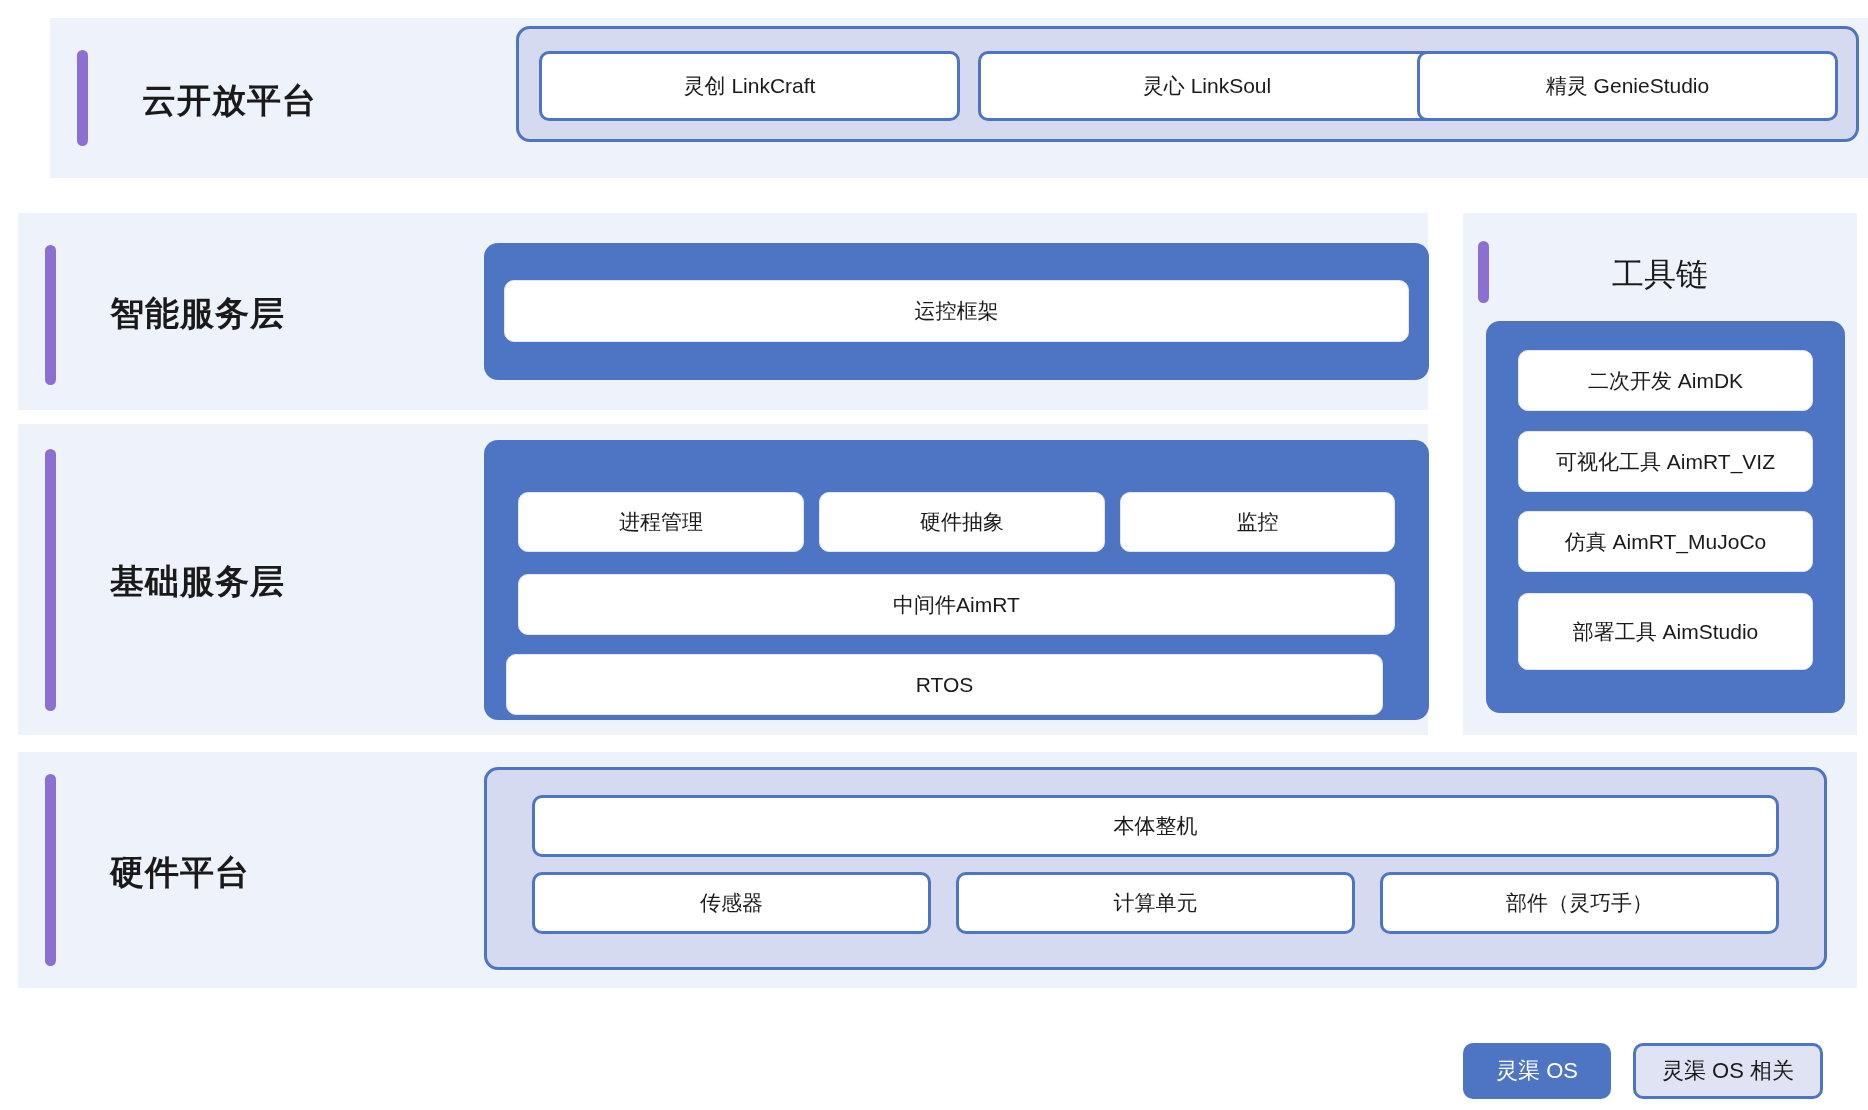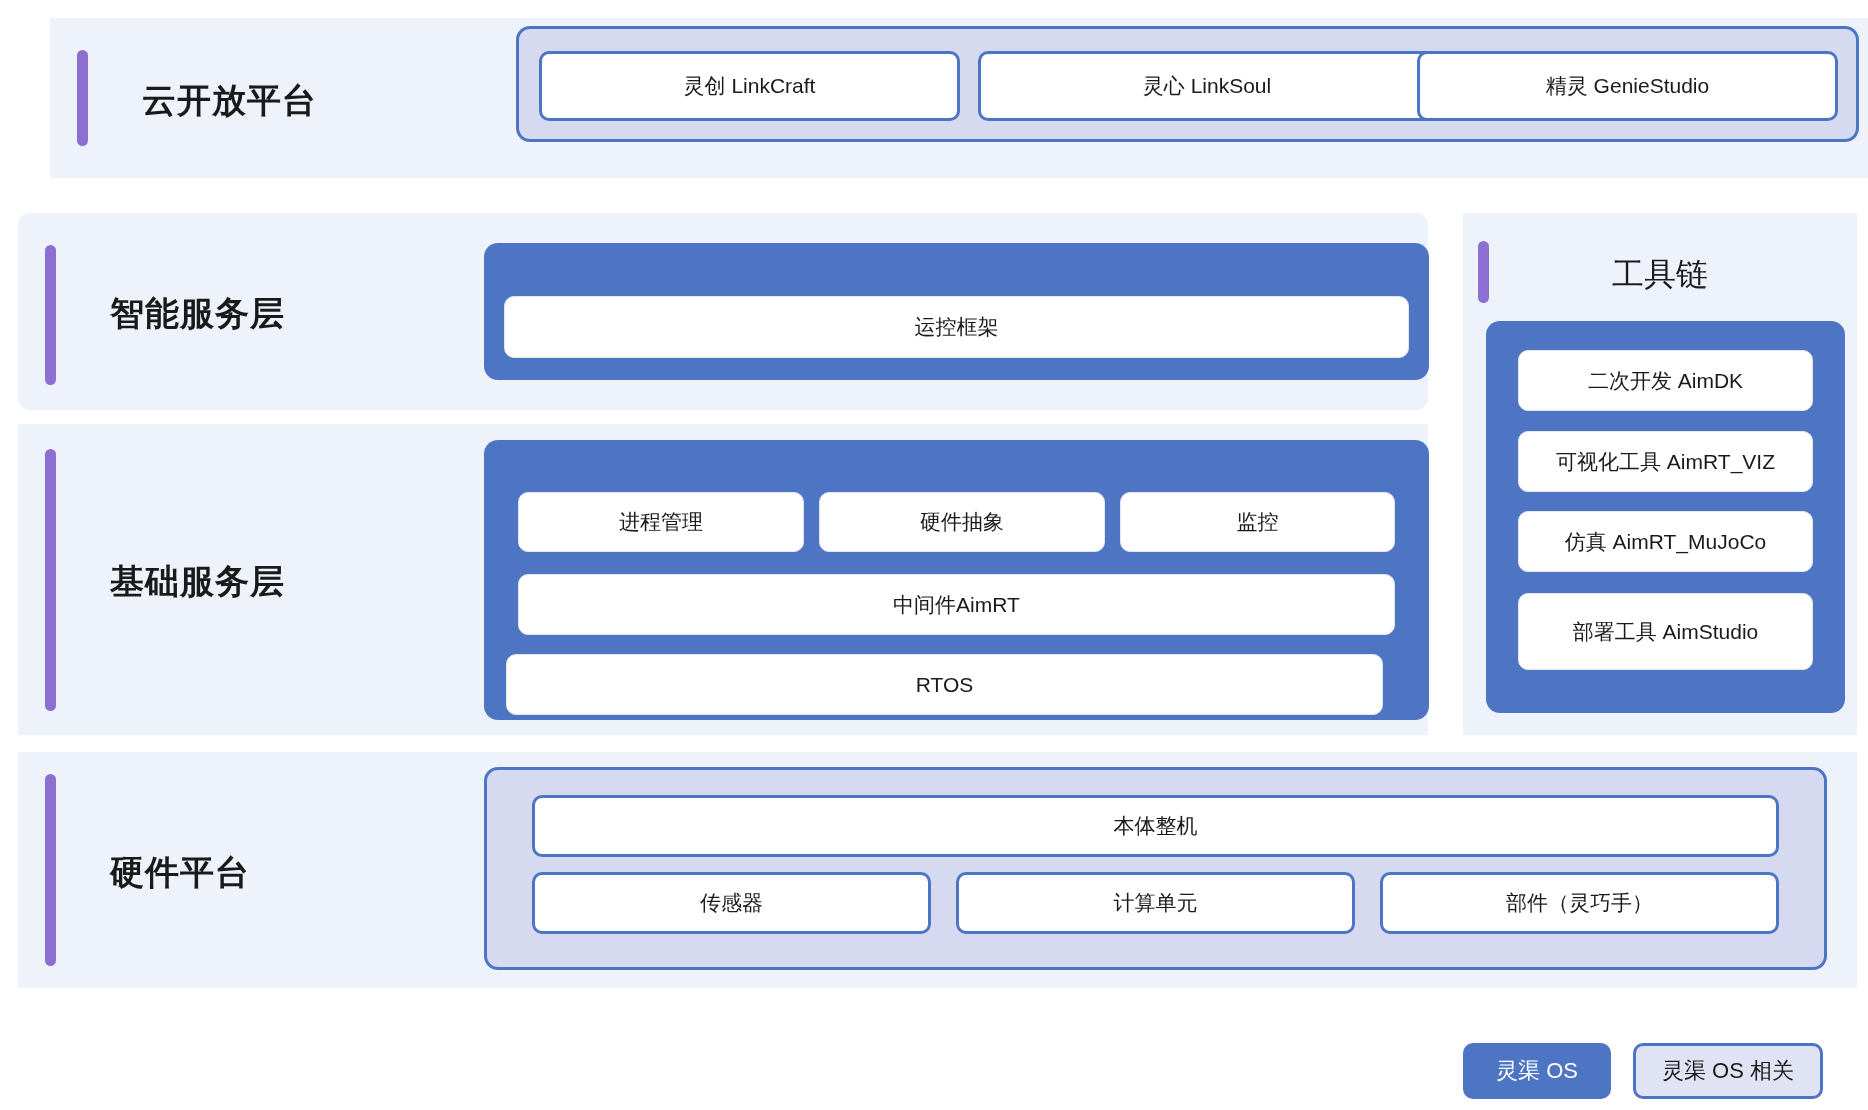--- a/index.html
+++ b/index.html
@@ -126,26 +126,26 @@
     <div class="accent-bar" style="left:27px; top:32px; height:96px;"></div>
     <div class="layer-title" style="left:92px; top:60px;">云开放平台</div>
 
     <div class="lav-block" style="left:466px; top:8px; width:1343px; height:116px;">
       <div class="white-chip bordered" style="left:20px; top:22px; width:421px; height:70px;">灵创 LinkCraft</div>
       <div class="white-chip bordered" style="left:459px; top:22px; width:458px; height:70px;">灵心 LinkSoul</div>
       <div class="white-chip bordered" style="left:898px; top:22px; width:421px; height:70px;">精灵 GenieStudio</div>
     </div>
   </div>
 
-  <div class="layer-row" style="left:18px; top:213px; width:1410px; height:197px;border-radius:12px;">
+  <div class="layer-row" style="left:18px; top:213px; width:1410px; height:197px;">
     <div class="accent-bar" style="left:27px; top:32px; height:140px;"></div>
     <div class="layer-title" style="left:92px; top:78px;">智能服务层</div>
 
     <div class="blue-block" style="left:466px; top:30px; width:945px; height:137px;">
-      <div class="white-chip plain" style="left:20px; top:37px; width:905px; height:62px;margin-top:16px;">运控框架</div>
+      <div class="white-chip plain" style="left:20px; top:37px; width:905px; height:62px;">运控框架</div>
     </div>
   </div>
 
   <div class="layer-row" style="left:18px; top:424px; width:1410px; height:311px;">
     <div class="accent-bar" style="left:27px; top:25px; height:262px;"></div>
     <div class="layer-title" style="left:92px; top:135px;">基础服务层</div>
 
     <div class="blue-block" style="left:466px; top:16px; width:945px; height:280px;">
 
       <div class="white-chip plain" style="left:34px; top:52px; width:286px; height:60px;">进程管理</div>

